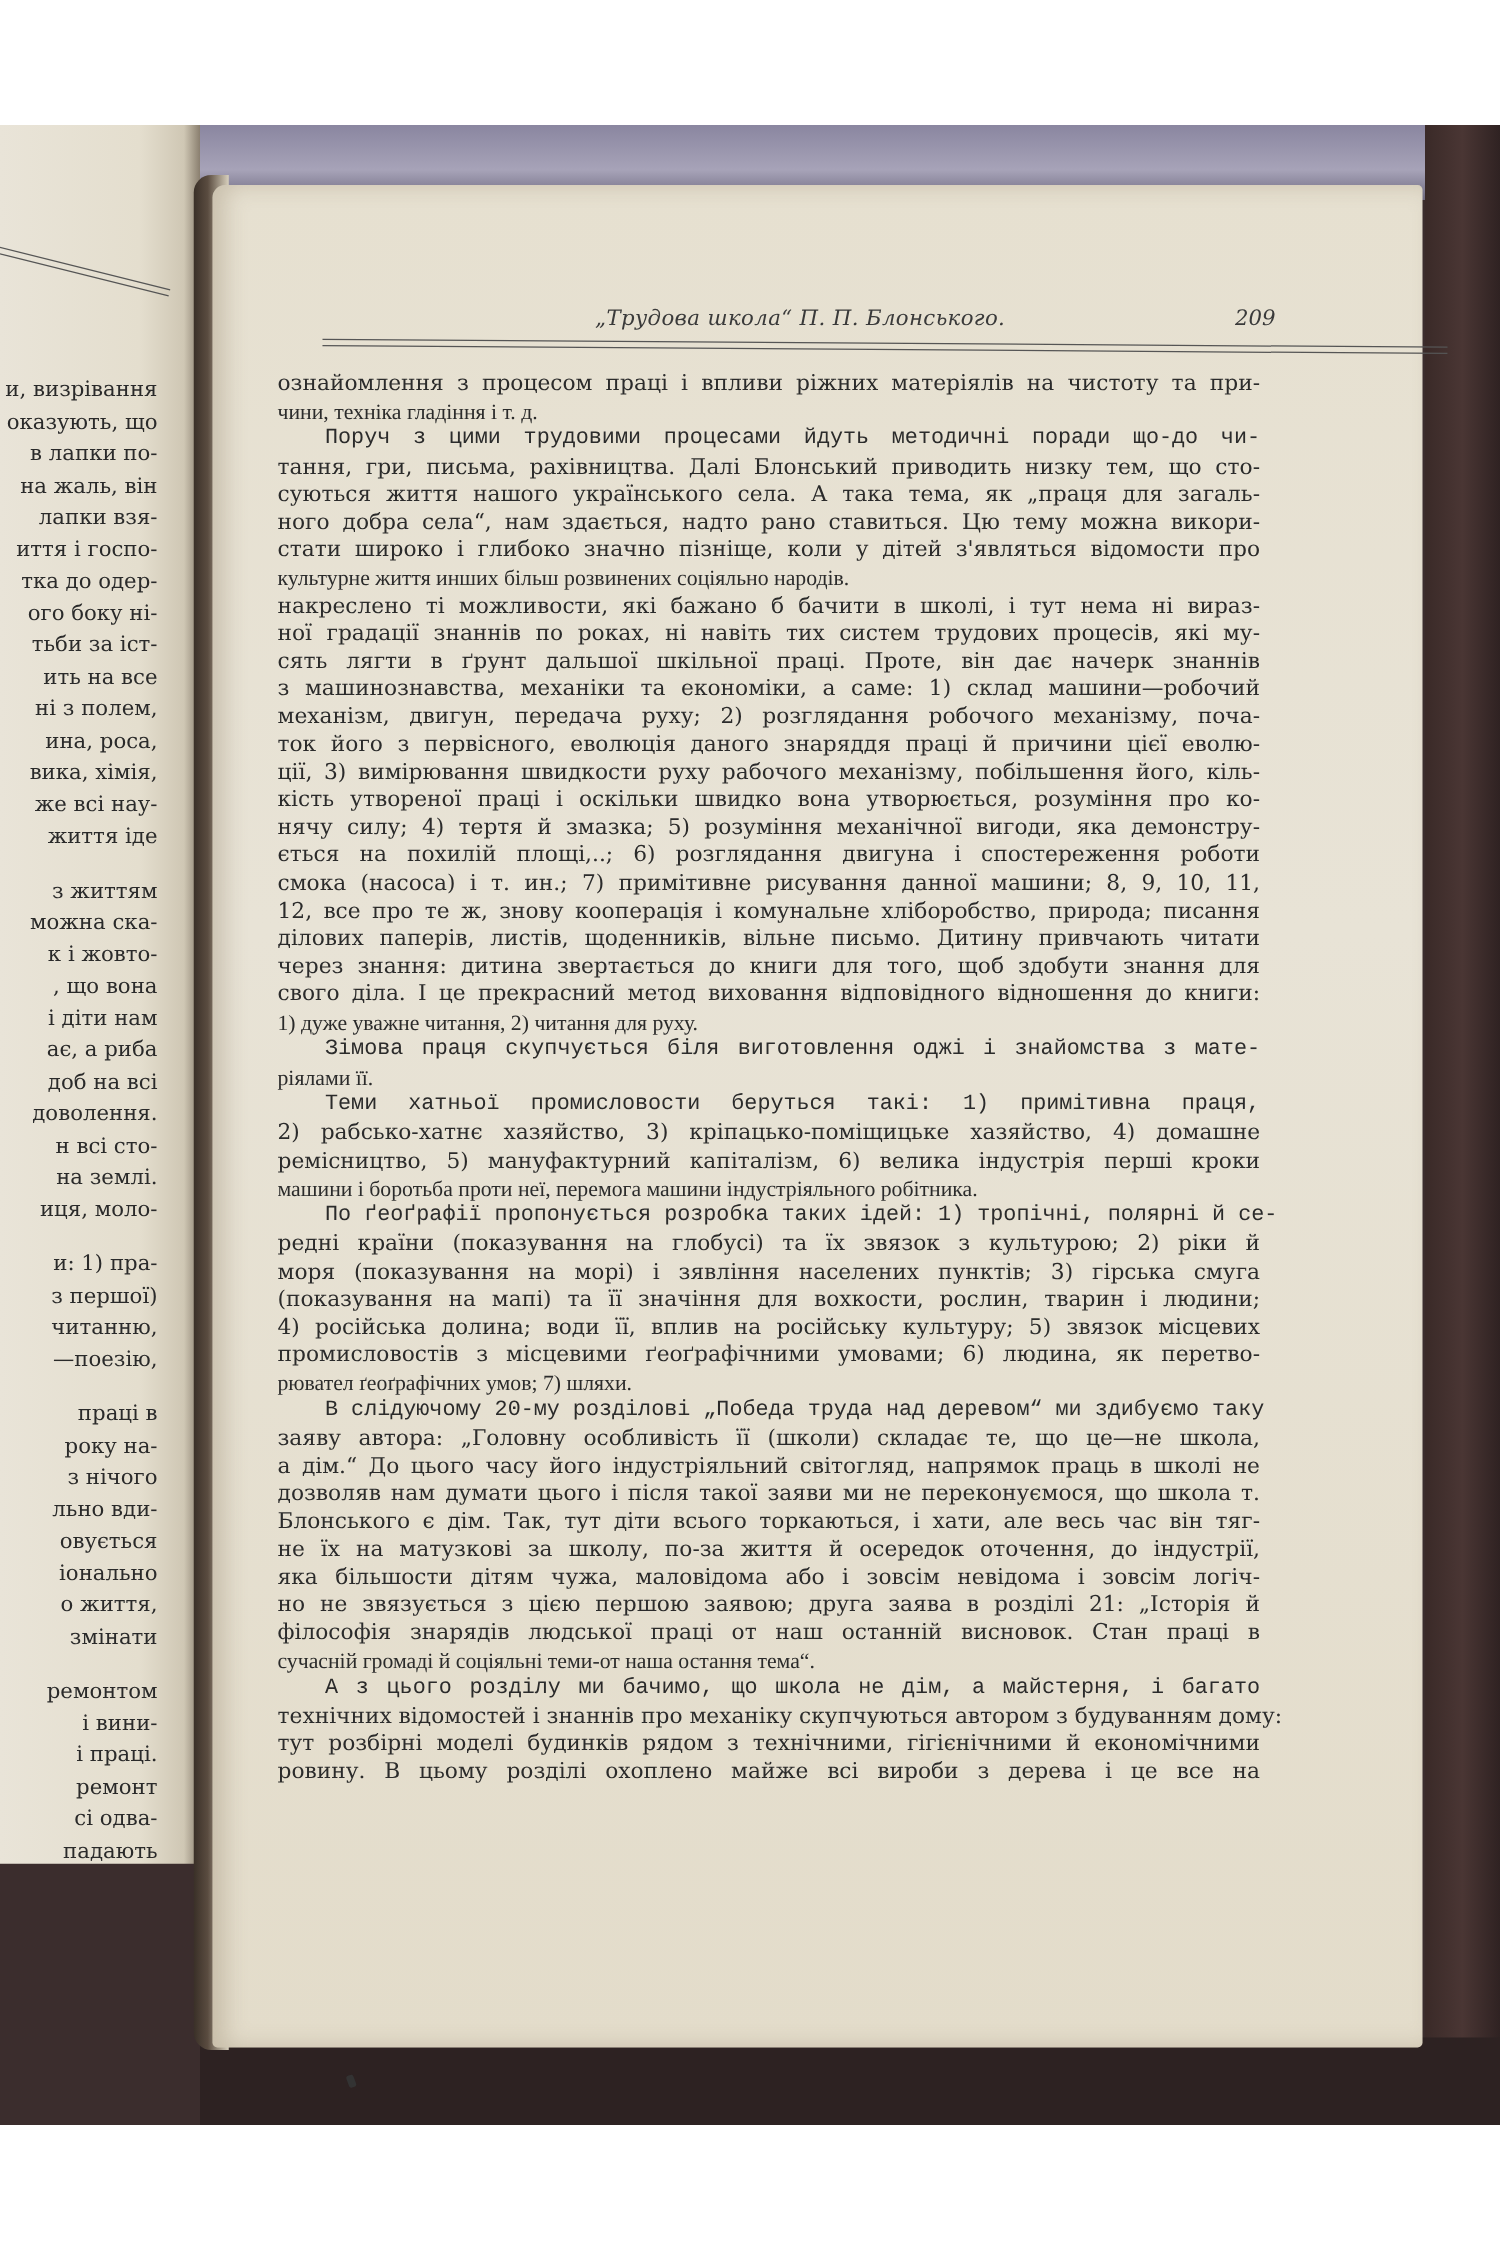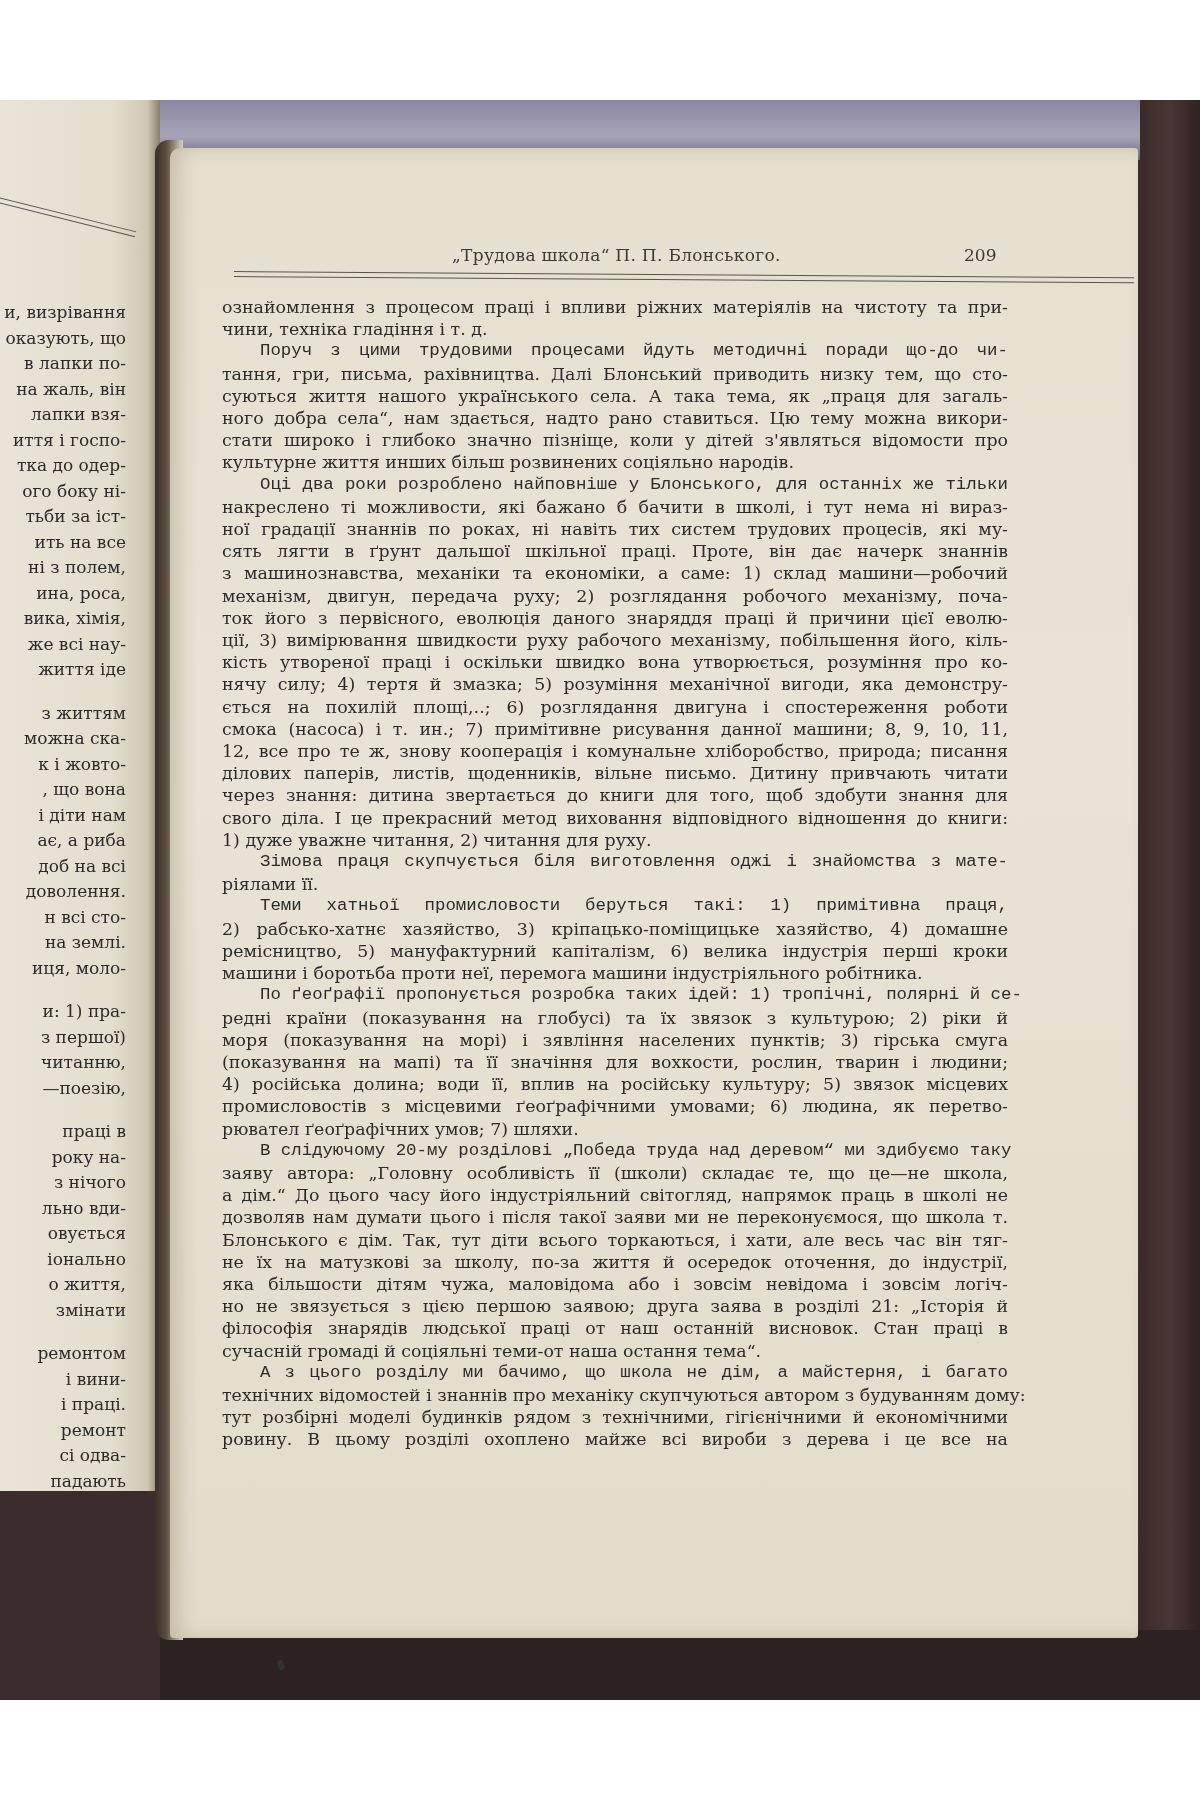--- a/index.html
+++ b/index.html
@@ -48,21 +48,21 @@
     border-radius: 14px 0 0 14px;
   }
   
   .page {
     position: absolute; left: 170px; top: 48px; width: 968px; height: 1490px;
     background: linear-gradient(180deg, #e6e0d0 0%, #e8e3d6 40%, #e3dcca 100%);
     border-radius: 10px 4px 4px 4px;
     box-shadow: inset 10px 0 18px rgba(120,100,70,0.25);
   }
   .running-head {
-    position: absolute; left: 64px; top: 97px; width: 870px; height: 30px;
+    position: absolute; left: 88px; top: 97px; width: 870px; height: 30px; font-style: italic;
   }
   .rh-title {
     position: absolute; left: 218px; top: 0; font-size: 17px; color: #3a3a3a;
     letter-spacing: 0.3px;
   }
   .rh-page {
     position: absolute; left: 730px; top: 0; font-size: 17px; color: #3a3a3a;
   }
   .rh-rule {
     position: absolute; left: 0; top: 26px; width: 900px; height: 4px;
@@ -71,21 +71,21 @@
   }
   .body-text {
     position: absolute; left: 52px; top: 148px; width: 786px;
     font-size: 17.4px; line-height: 22.2px; color: #2b2b2b;
     text-align: justify;
   }
   .body-text .line {
     display: block; text-align: justify; text-align-last: justify;
     white-space: nowrap; overflow: visible;
   }
-  .body-text .line.last { text-align-last: left; }
+  .body-text .line.last { text-align-last: left; font-family: Liberation Serif, serif; }
   .body-text .line.indent { padding-left: 38px; font-family: Liberation Mono, monospace; }
   .speck {
     position: absolute; left: 278px; top: 1560px; width: 6px; height: 10px;
     background: #333; border-radius: 2px; transform: rotate(-20deg);
   }
 </style>
 </head>
 <body>
 
 <div class="photo">
@@ -166,21 +166,20 @@
     </div>
     <div class="body-text" id="body-text">
         <span class="line">ознайомлення з процесом праці і впливи ріжних матеріялів на чистоту та при-</span>
         <span class="line last">чини, техніка гладіння і т. д.</span>
         <span class="line indent">Поруч з цими трудовими процесами йдуть методичні поради що-до чи-</span>
         <span class="line">тання, гри, письма, рахівництва. Далі Блонський приводить низку тем, що сто-</span>
         <span class="line">суються життя нашого українського села. А така тема, як „праця для загаль-</span>
         <span class="line">ного добра села“, нам здається, надто рано ставиться. Цю тему можна викори-</span>
         <span class="line">стати широко і глибоко значно пізніще, коли у дітей з'являться відомости про</span>
         <span class="line last">культурне життя инших більш розвинених соціяльно народів.</span>
-        <span class="line indent">Оці два роки розроблено найповніше у Блонського, для останніх же тільки</span>
         <span class="line">накреслено ті можливости, які бажано б бачити в школі, і тут нема ні вираз-</span>
         <span class="line">ної градації знаннів по роках, ні навіть тих систем трудових процесів, які му-</span>
         <span class="line">сять лягти в ґрунт дальшої шкільної праці. Проте, він дає начерк знаннів</span>
         <span class="line">з машинознавства, механіки та економіки, а саме: 1) склад машини—робочий</span>
         <span class="line">механізм, двигун, передача руху; 2) розглядання робочого механізму, поча-</span>
         <span class="line">ток його з первісного, еволюція даного знаряддя праці й причини цієї еволю-</span>
         <span class="line">ції, 3) вимірювання швидкости руху рабочого механізму, побільшення його, кіль-</span>
         <span class="line">кість утвореної праці і оскільки швидко вона утворюється, розуміння про ко-</span>
         <span class="line">нячу силу; 4) тертя й змазка; 5) розуміння механічної вигоди, яка демонстру-</span>
         <span class="line">ється на похилій площі,..; 6) розглядання двигуна і спостереження роботи</span>

